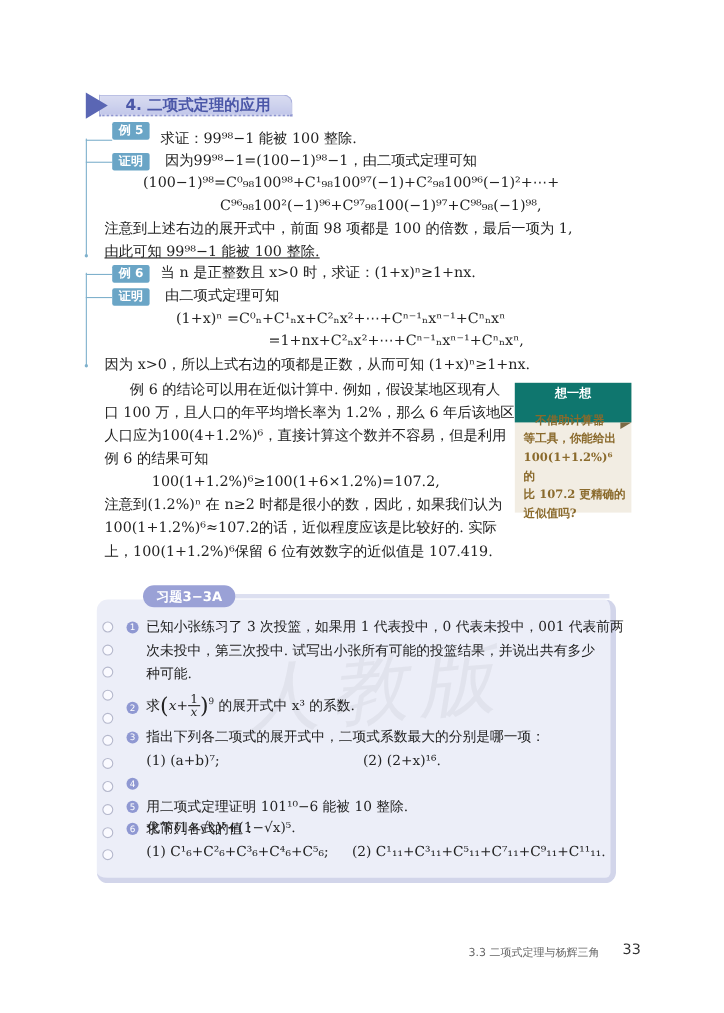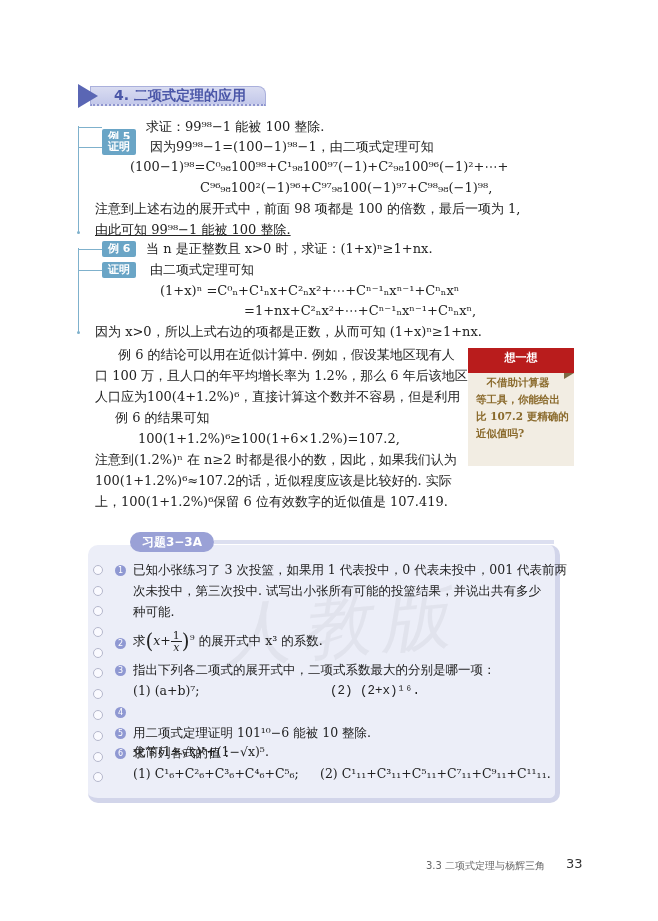--- a/index.html
+++ b/index.html
@@ -21,21 +21,21 @@
   .vline { position: absolute; width: 1px; background: #7fb1cc; }
   .hline { position: absolute; height: 1px; background: #7fb1cc; }
   .dot { position: absolute; width: 3px; height: 3px; background: #7fb1cc; border-radius: 50%; }
 
   .tag { position: absolute; height: 16px; padding: 0 6px; background: #6aa5c6; color: #fff;
     font-family: "DejaVu Sans", sans-serif; font-size: 11px; font-weight: bold; line-height: 16px; border-radius: 2px; }
   .line { position: absolute; white-space: nowrap; font-size: 13px; line-height: 18px; }
 
   
   .think { position: absolute; left: 468px; top: 348px; width: 106px; height: 118px; background: #f2ede3; }
-  .think .hdr { position: absolute; left: 0; top: 0; width: 106px; height: 25px; background: #b91c1c; }
+  .think .hdr { position: absolute; left: 0; top: 0; width: 106px; height: 36px; background: #0f766e; }
   .think .hdr .fold { position: absolute; right: 0; bottom: -6px; width: 0; height: 0; border-top: 6px solid #7c6a45; border-right: 10px solid transparent; }
   .think .hdr span { position: absolute; left: 0; right: 0; top: 2px; text-align: center; color: #fff; font-family: "DejaVu Sans", sans-serif; font-size: 11px; font-weight: bold; }
   .think .body { position: absolute; left: 8px; top: 26px; width: 94px; font-size: 10.5px; line-height: 17px; color: #8a6a2c; font-weight: bold; }
 
   
   .ex-box { position: absolute; left: 88px; top: 545px; width: 472px; height: 258px; background: #eceef8;
     border-radius: 10px; border-right: 5px solid #d2d5ea; border-bottom: 5px solid #d2d5ea; }
   .ex-tab { position: absolute; left: 130px; top: 532px; width: 84px; height: 20px; background: #9aa1d6; border-radius: 10px;
     color: #fff; font-family: "DejaVu Sans", sans-serif; font-size: 12px; font-weight: bold; text-align: center; line-height: 20px; }
   .ex-topbar { position: absolute; left: 214px; top: 540px; width: 340px; height: 4px; background: #dcdff0; }
@@ -59,21 +59,21 @@
   <div class="bar"></div>
   <div class="tri"></div>
   <span class="title">4. 二项式定理的应用</span>
 </div>
 
 <div class="vline" style="left:78px; top:126px; height:107px;"></div>
 <div class="hline" style="left:78px; top:127px; width:24px;"></div>
 <div class="hline" style="left:78px; top:147px; width:24px;"></div>
 <div class="dot" style="left:77px; top:231px;"></div>
 
-<div class="tag" style="left:102px; top:129px;">例 5</div>
+<div class="tag" style="left:102px; top:111px;">例 5</div>
 <div class="line" style="left:146px; top:118px;">求证：99⁹⁸−1 能被 100 整除.</div>
 <div class="tag" style="left:102px; top:139px;">证明</div>
 <div class="line" style="left:150px; top:138px;">因为99⁹⁸−1=(100−1)⁹⁸−1，由二项式定理可知</div>
 <div class="line" style="left:130px; top:158px;">(100−1)⁹⁸=C⁰₉₈100⁹⁸+C¹₉₈100⁹⁷(−1)+C²₉₈100⁹⁶(−1)²+⋯+</div>
 <div class="line" style="left:200px; top:179px;">C⁹⁶₉₈100²(−1)⁹⁶+C⁹⁷₉₈100(−1)⁹⁷+C⁹⁸₉₈(−1)⁹⁸,</div>
 <div class="line" style="left:95px; top:200px;">注意到上述右边的展开式中，前面 98 项都是 100 的倍数，最后一项为 1,</div>
 <div class="line" style="left:95px; top:221px;text-decoration:underline;">由此可知 99⁹⁸−1 能被 100 整除.</div>
 
 <div class="vline" style="left:78px; top:248px; height:85px;"></div>
 <div class="hline" style="left:78px; top:249px; width:24px;"></div>
@@ -84,34 +84,35 @@
 <div class="line" style="left:146px; top:240px;">当 n 是正整数且 x&gt;0 时，求证：(1+x)ⁿ≥1+nx.</div>
 <div class="tag" style="left:102px; top:262px;">证明</div>
 <div class="line" style="left:150px; top:261px;">由二项式定理可知</div>
 <div class="line" style="left:160px; top:282px;">(1+x)ⁿ =C⁰ₙ+C¹ₙx+C²ₙx²+⋯+Cⁿ⁻¹ₙxⁿ⁻¹+Cⁿₙxⁿ</div>
 <div class="line" style="left:210px; top:302px;margin-left:34px;">=1+nx+C²ₙx²+⋯+Cⁿ⁻¹ₙxⁿ⁻¹+Cⁿₙxⁿ,</div>
 <div class="line" style="left:95px; top:323px;">因为 x&gt;0，所以上式右边的项都是正数，从而可知 (1+x)ⁿ≥1+nx.</div>
 
 <div class="line" style="left:118px; top:346px;">例 6 的结论可以用在近似计算中. 例如，假设某地区现有人</div>
 <div class="line" style="left:95px; top:367px;">口 100 万，且人口的年平均增长率为 1.2%，那么 6 年后该地区的</div>
 <div class="line" style="left:95px; top:388px;">人口应为100(4+1.2%)⁶，直接计算这个数并不容易，但是利用</div>
-<div class="line" style="left:95px; top:409px;margin-left:20px;">例 6 的结果可知</div>
+<div class="line" style="left:95px; top:409px;">例 6 的结果可知</div>
 <div class="line" style="left:138px; top:430px;">100(1+1.2%)⁶≥100(1+6×1.2%)=107.2,</div>
 <div class="line" style="left:95px; top:451px;">注意到(1.2%)ⁿ 在 n≥2 时都是很小的数，因此，如果我们认为</div>
 <div class="line" style="left:95px; top:472px;">100(1+1.2%)⁶≈107.2的话，近似程度应该是比较好的. 实际</div>
 <div class="line" style="left:95px; top:493px;">上，100(1+1.2%)⁶保留 6 位有效数字的近似值是 107.419.</div>
 
 <div class="think">
   <div class="hdr">
     <span>想一想</span>
     <div class="fold"></div>
   </div>
   <div class="body">
     <div>　不借助计算器</div>
     <div>等工具，你能给出</div>
+    <div>100(1+1.2%)⁶ 的</div>
     <div>比 107.2 更精确的</div>
     <div>近似值吗?</div>
   </div>
 </div>
 
 <div class="ex-topbar"></div>
 <div class="ex-box"></div>
 <div class="ex-tab">习题3−3A</div>
 <div class="watermark">人教版</div>
 
@@ -136,21 +137,21 @@
 <div class="ex-line" style="top:628px; line-height:26px;">
   <span>求</span><span class="paren">(</span><i>x+</i><span class="frac">
       <span class="n">1</span>
       <i>x</i>
     </span><span class="paren">)</span><sup>9</sup><span> 的展开式中 x³ 的系数.</span>
 </div>
 
 <div class="num" style="top:665px;">3</div>
 <div class="ex-line" style="top:661px;">指出下列各二项式的展开式中，二项式系数最大的分别是哪一项：</div>
 <div class="ex-line" style="top:682px;">(1) (a+b)⁷;</div>
-<div class="ex-line" style="top:682px; left:330px;font-family:Liberation Mono, monospace;">(2) (2+x)¹⁶.</div>
+<div class="ex-line" style="top:682px; left:330px;">(2) (2+x)¹⁶.</div>
 
 <div class="num" style="top:707px;">4</div>
 <div class="ex-line" style="top:703px;margin-top:40px;">化简(1+√x)⁵+(1−√x)⁵.</div>
 
 <div class="num" style="top:728px;">5</div>
 <div class="ex-line" style="top:724px;">用二项式定理证明 101¹⁰−6 能被 10 整除.</div>
 
 <div class="num" style="top:748px;">6</div>
 <div class="ex-line" style="top:744px;">求下列各式的值：</div>
 <div class="ex-line" style="top:765px;">(1) C¹₆+C²₆+C³₆+C⁴₆+C⁵₆;</div>

